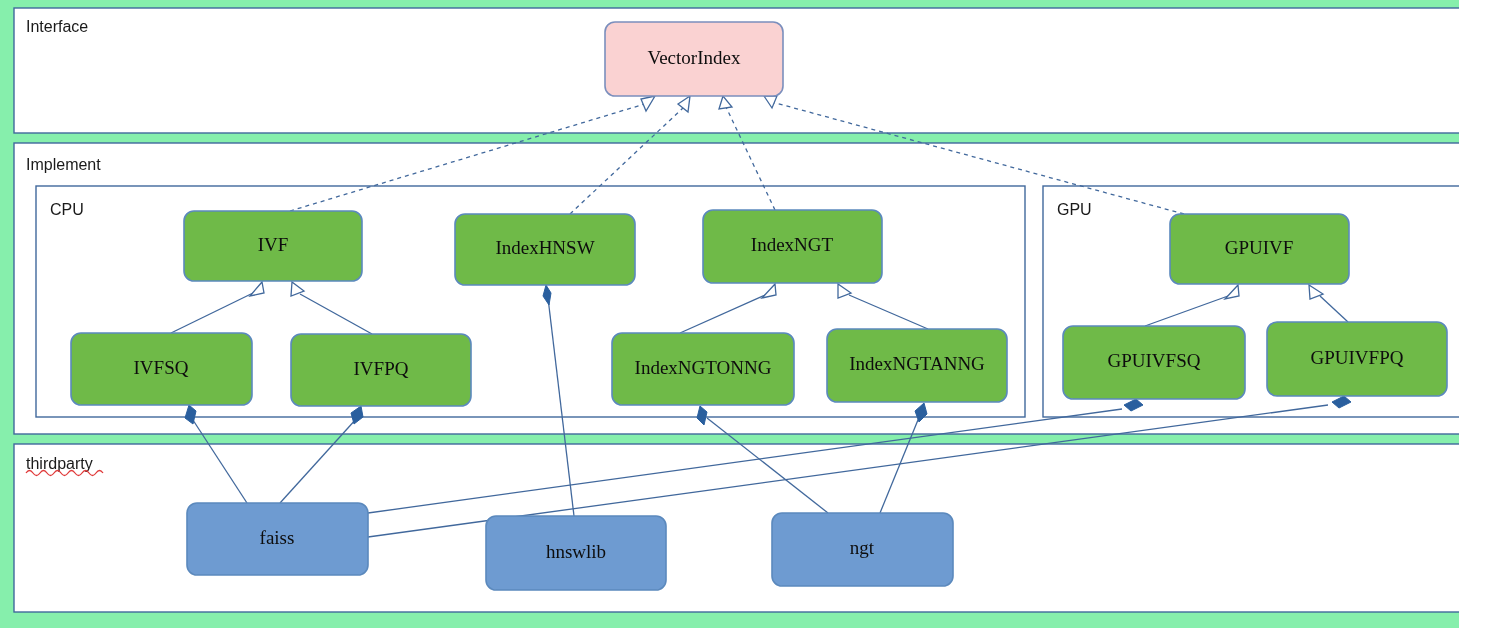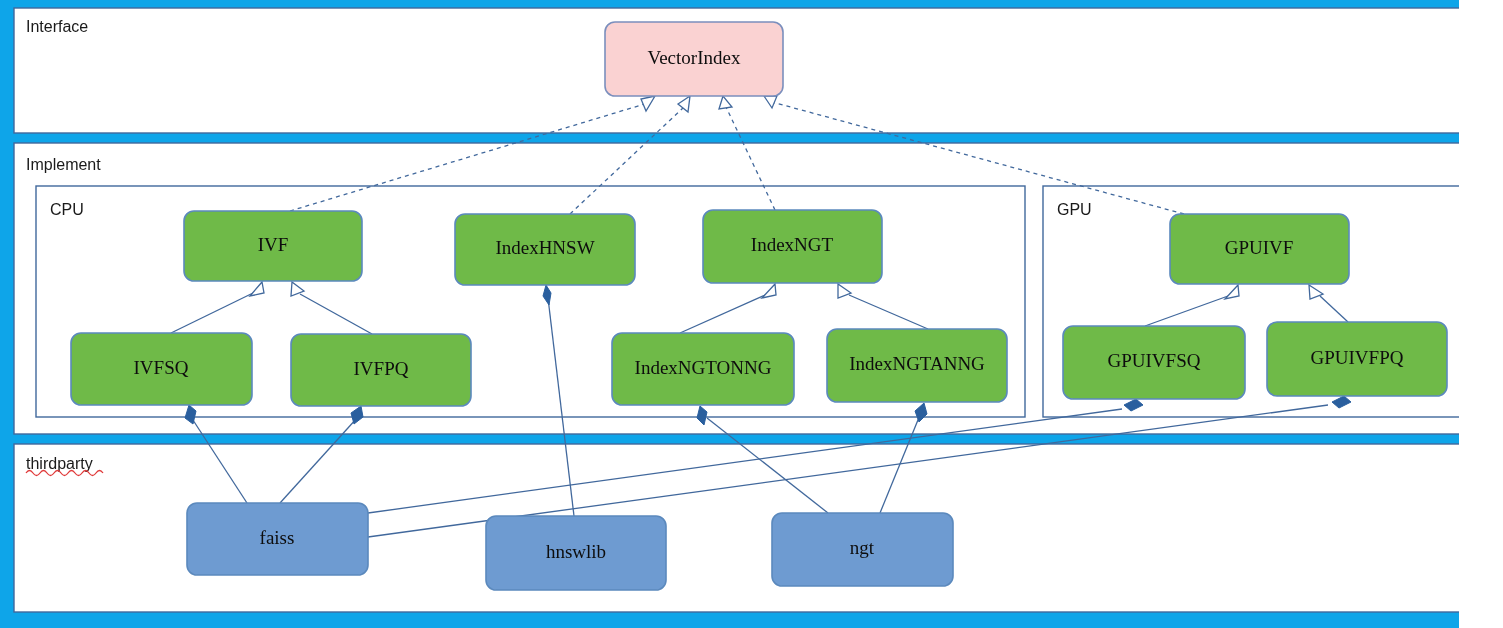--- a/index.html
+++ b/index.html
@@ -4,21 +4,21 @@
 <style>
   html, body {
     margin: 0;
     padding: 0;
     background: #ffffff;
   }
   #diagram-root {
     position: relative;
     width: 1459px;
     height: 628px;
-    background: #0ea5e9;
+    background: #86efac;
     font-family: "Liberation Sans", sans-serif;
     overflow: hidden;
   }
   svg.layer {
     position: absolute;
     top: 0;
     left: 0;
     width: 1503px;
     height: 628px;
   }

